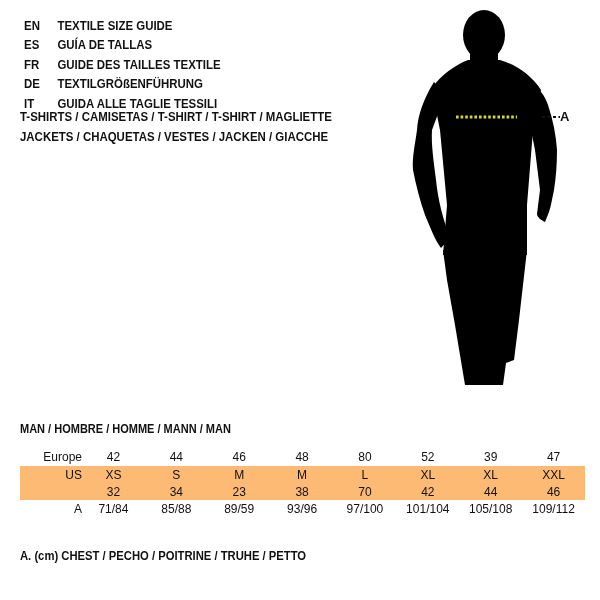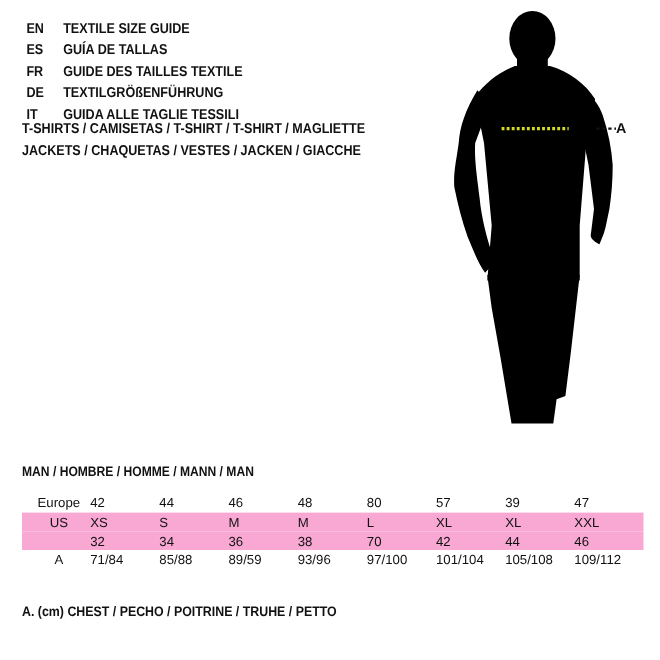--- a/index.html
+++ b/index.html
@@ -26,23 +26,23 @@
 
   
   .man-line{left:20px;top:422px;font-weight:bold;font-size:12.5px;white-space:nowrap;}
 
   
   .size-table{left:20px;top:448px;width:565px;font-size:12px;}
   .t-header{height:13px;background:#c6c6c6;display:flex;align-items:center;padding-left:5px;box-sizing:border-box;}
   .t-header span{display:inline-block;font-size:11.5px;color:#1a1a1a;transform:scaleX(.85);transform-origin:0 50%;white-space:nowrap;}
   .t-row{display:grid;grid-template-columns:62px repeat(8,1fr);height:17px;align-items:center;}
   .t-row:first-of-type{height:18px;}
-  .t-row .lbl{text-align:center;padding-left:5px;}
-  .t-row .val{text-align:left;}
-  .t-row.band{background:#f9a8d4;}
+  .t-row .lbl{text-align:right;padding-left:5px;}
+  .t-row .val{text-align:center;}
+  .t-row.band{background:#fdba74;}
 
   
   .footnote{left:20px;top:549px;font-weight:bold;font-size:12.5px;white-space:nowrap;}
 </style>
 </head>
 <body>
 
 <div class="abs lang-block condensed">
   <div class="lang-row">
     <span class="lang-code">EN</span>
@@ -110,42 +110,42 @@
 
 <div class="abs size-table">
 
   <div class="t-row">
     <span class="lbl">Europe</span>
     <span class="val">42</span>
     <span class="val">44</span>
     <span class="val">46</span>
     <span class="val">48</span>
     <span class="val">80</span>
-    <span class="val">57</span>
+    <span class="val">52</span>
     <span class="val">39</span>
     <span class="val">47</span>
   </div>
 
   <div class="t-row band">
     <span class="lbl">US</span>
     <span class="val">XS</span>
     <span class="val">S</span>
     <span class="val">M</span>
     <span class="val">M</span>
     <span class="val">L</span>
     <span class="val">XL</span>
     <span class="val">XL</span>
     <span class="val">XXL</span>
   </div>
 
   <div class="t-row band">
     <span class="lbl"></span>
     <span class="val">32</span>
     <span class="val">34</span>
-    <span class="val">36</span>
+    <span class="val">23</span>
     <span class="val">38</span>
     <span class="val">70</span>
     <span class="val">42</span>
     <span class="val">44</span>
     <span class="val">46</span>
   </div>
 
   <div class="t-row">
     <span class="lbl">A</span>
     <span class="val">71/84</span>

